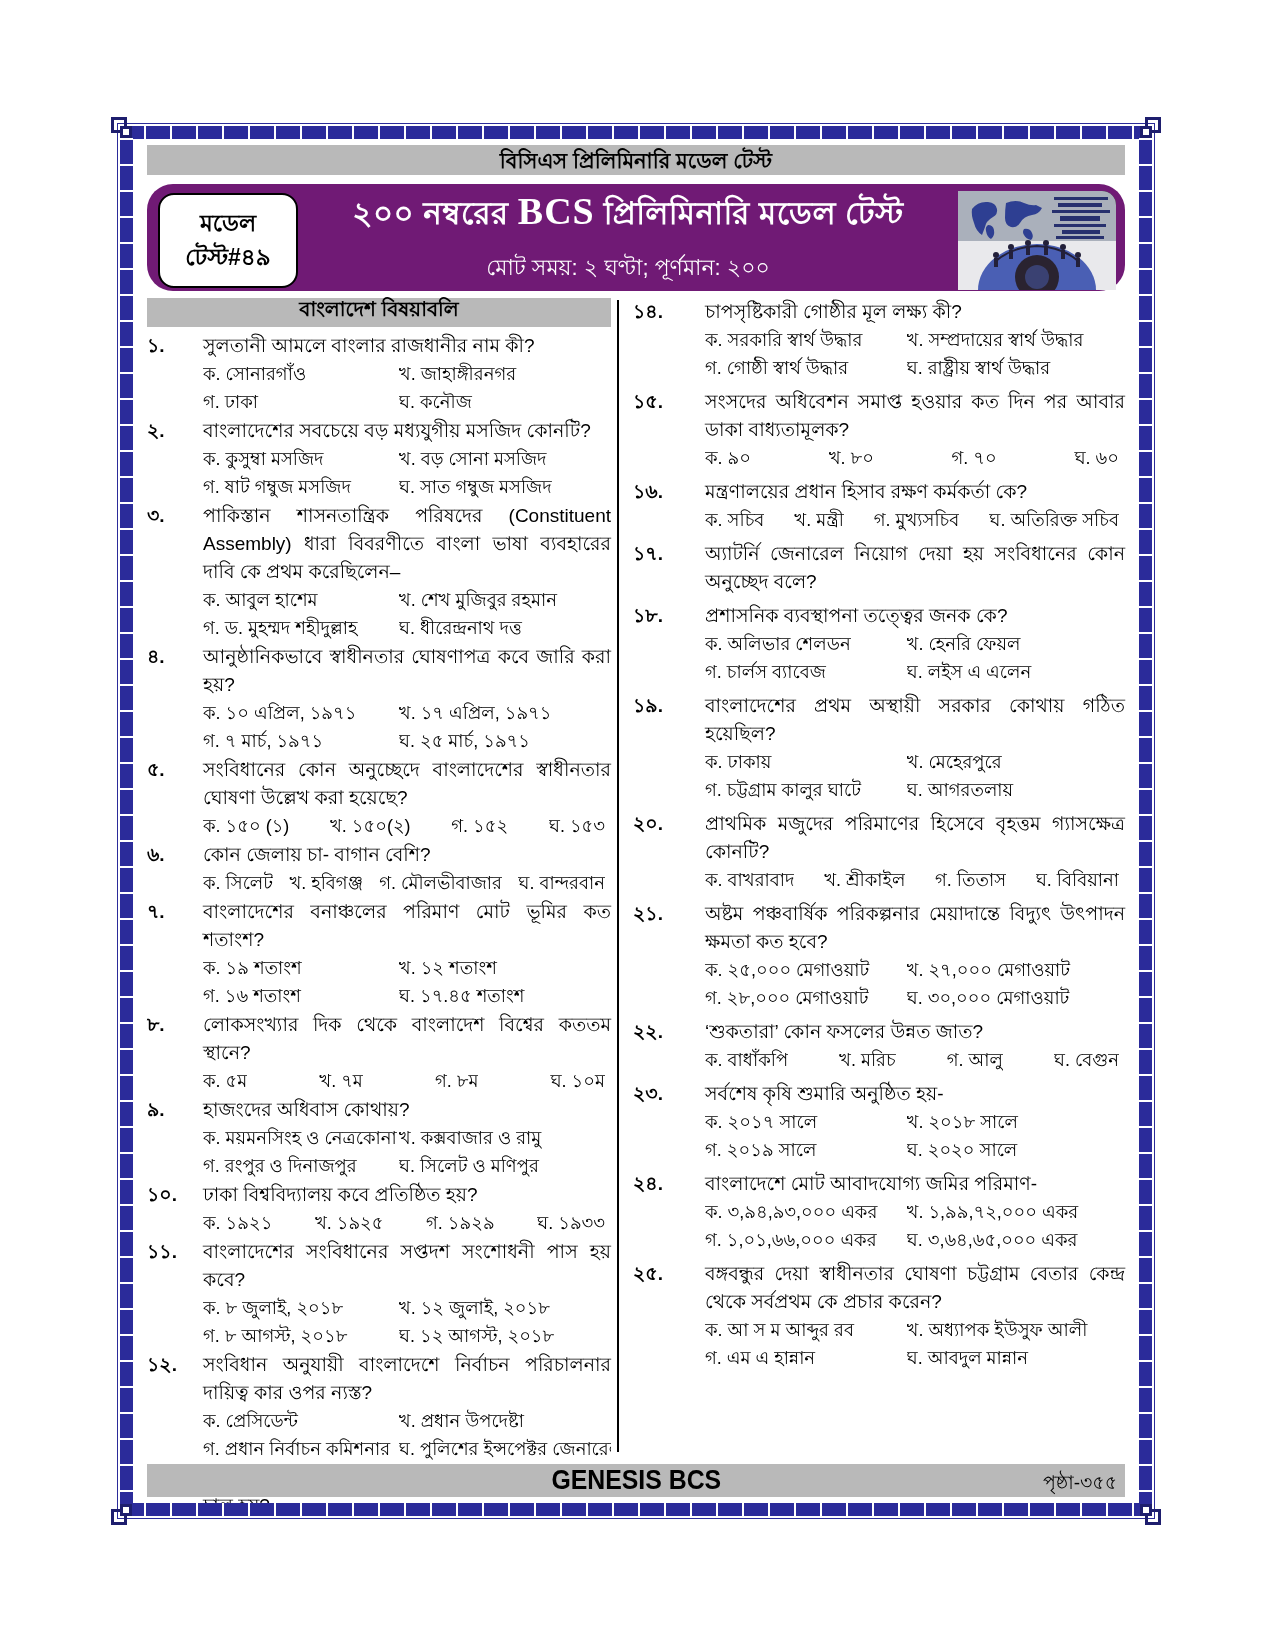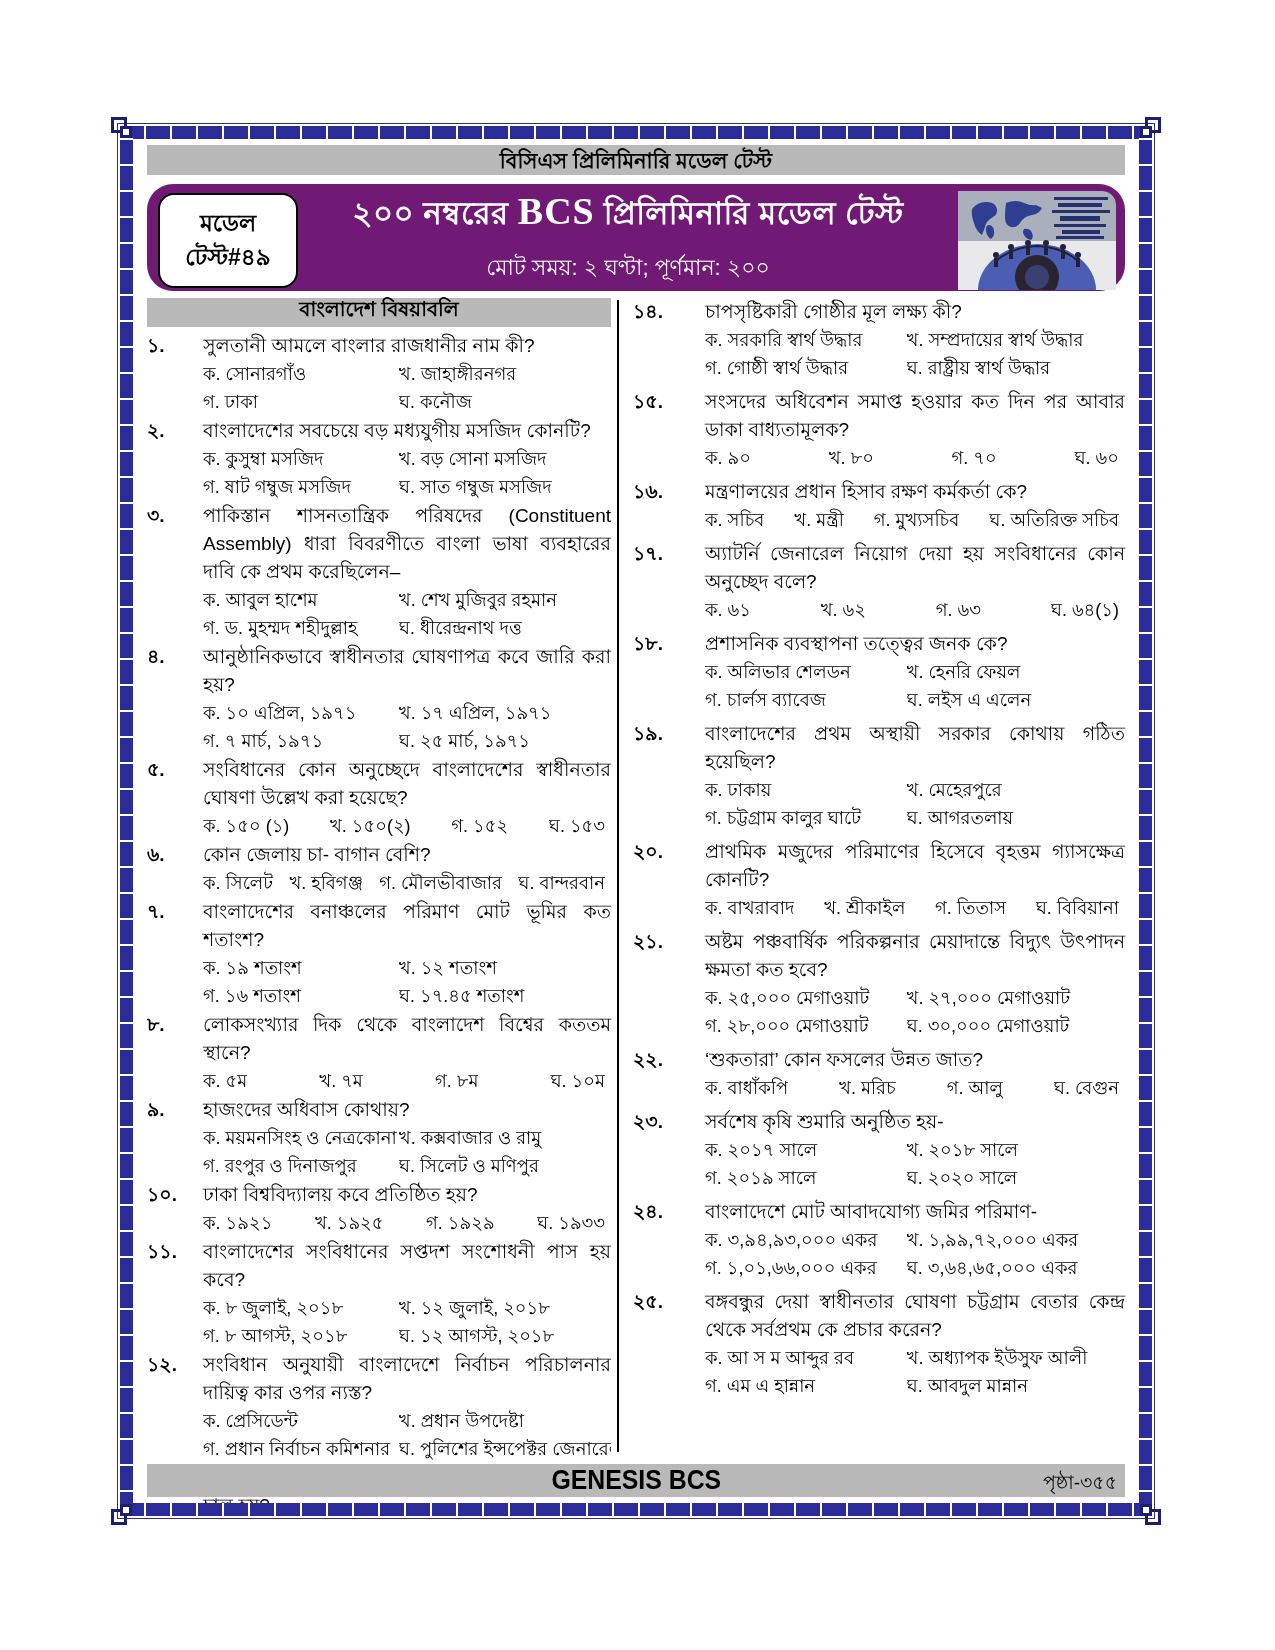--- a/index.html
+++ b/index.html
@@ -364,26 +364,20 @@
                   <span class="opt">খ. মন্ত্রী</span>
                   <span class="opt">গ. মুখ্যসচিব</span>
                   <span class="opt">ঘ. অতিরিক্ত সচিব</span>
                 </div>
               </div>
             </div>
             <div class="question">
               <div class="q-no">১৭.</div>
               <div class="q-body">
                 <div class="q-text">অ্যাটর্নি জেনারেল নিয়োগ দেয়া হয় সংবিধানের কোন অনুচ্ছেদ বলে?</div>
-                <div class="q-opts row4">
-                  <span class="opt">ক. ৬১</span>
-                  <span class="opt">খ. ৬২</span>
-                  <span class="opt">গ. ৬৩</span>
-                  <span class="opt">ঘ. ৬৪(১)</span>
-                </div>
               </div>
             </div>
             <div class="question">
               <div class="q-no">১৮.</div>
               <div class="q-body">
                 <div class="q-text">প্রশাসনিক ব্যবস্থাপনা তত্ত্বের জনক কে?</div>
                 <div class="q-opts grid2">
                   <span class="opt">ক. অলিভার শেলডন</span>
                   <span class="opt">খ. হেনরি ফেয়ল</span>
                   <span class="opt">গ. চার্লস ব্যাবেজ</span>

